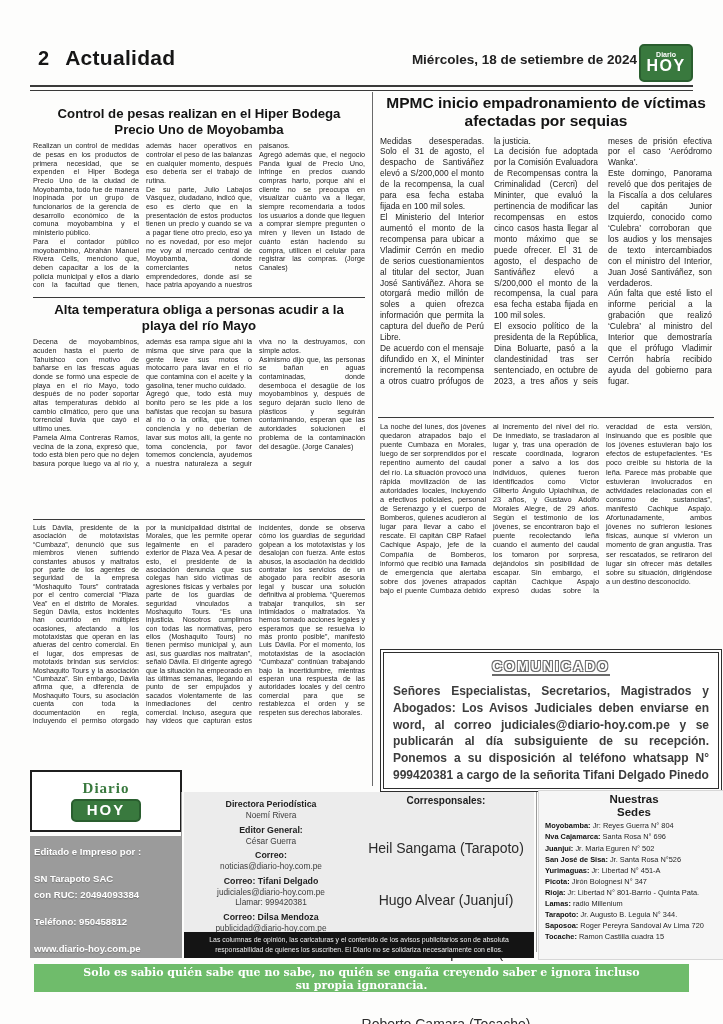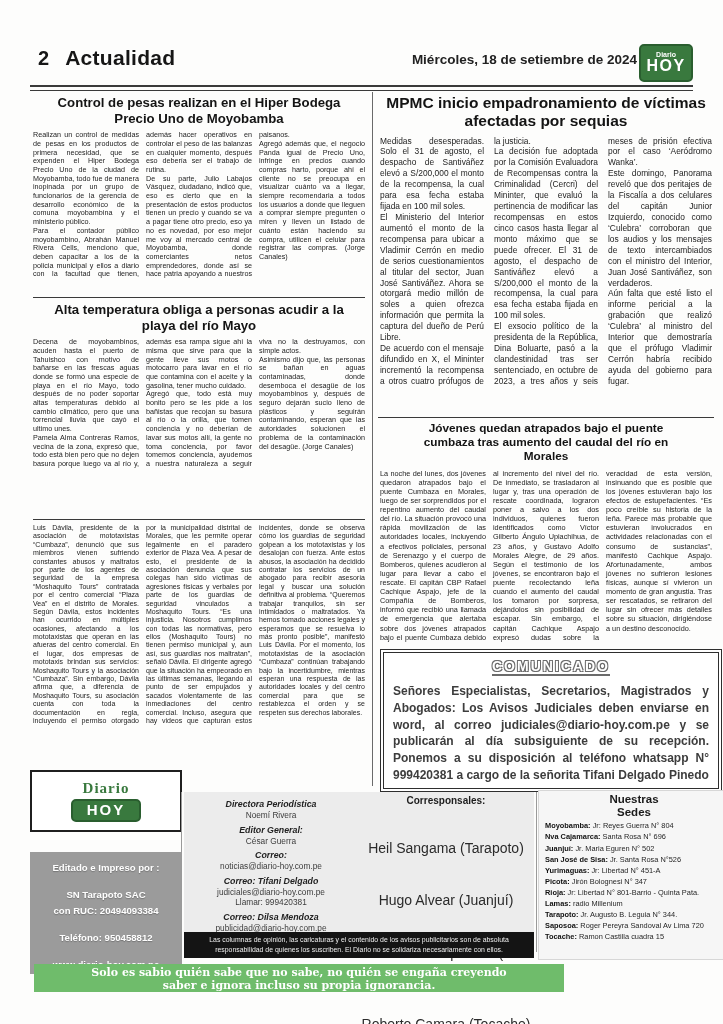--- a/index.html
+++ b/index.html
@@ -35,45 +35,45 @@
              border-bottom:2px solid #6b6b6b;margin:2px auto 7px;}
   .com-body{font-size:12px;line-height:1.4;text-align:justify;color:#3d3d3d;font-weight:600;}
 
   
   .fcol1{left:30px;top:770px;width:152px;}
   .logo-box{border:2.5px solid #1f1f1f;background:#fff;height:58px;display:flex;flex-direction:column;
             align-items:center;justify-content:center;gap:2px;}
   .logo-box .d{color:#39793e;font-weight:800;font-size:15px;letter-spacing:1px;font-family:"Liberation Serif",serif;}
   .logo-box .hoy{background:#39793e;border:2px solid #2a5e2f;border-radius:5px;color:#fff;font-weight:800;
                  font-size:15px;letter-spacing:2px;padding:0 14px;line-height:1.25;}
-  .pub-box{margin-top:20px;background:#9b9b9b;color:#fff;font-weight:bold;text-align:center;
+  .pub-box{margin-top:4px;background:#9b9b9b;color:#fff;font-weight:bold;text-align:left;
            font-size:9.6px;line-height:1.35;padding:10px 4px;height:102px;text-shadow:0 1px 1px rgba(0,0,0,.25);}
   .pub-box div{margin-bottom:3px;}
   .pub-gap{height:8px;}
 
   .fcol2{left:184px;top:792px;width:170px;height:138px;background:#ececec;text-align:center;
          font-size:8.3px;line-height:1.26;padding:3px 2px;}
-  .fcol2 .lbl{font-weight:bold;color:#222;font-size:8.8px;margin-top:4px;font-style:italic;}
+  .fcol2 .lbl{font-weight:bold;color:#222;font-size:8.8px;margin-top:4px;}
   .fcol2 .val{color:#3c3c3c;}
 
   .fcol3{left:358px;top:792px;width:176px;height:138px;background:#ececec;text-align:center;padding:3px 0;}
   .fcol3 .lbl{font-weight:bold;font-size:10px;color:#1e1e1e;margin-bottom:3px;}
   .fcol3 .item{font-size:14px;line-height:1.38;color:#2b2b2b;margin-top:33px;}
 
   .fcol4{left:538px;top:790px;width:178px;height:164px;background:#f6f6f6;border:1px solid #d7d7d7;padding:2px 6px;}
   .fcol4 .lbl{font-weight:bold;font-size:11.5px;color:#1a1a1a;text-align:center;width:80px;margin:0 auto 2px;line-height:1.1;}
   .sede{font-size:7.4px;line-height:1.5;color:#262626;text-align:left;}
   .sede b{color:#111;}
 
   .fdiv{width:1px;background:#9a9a9a;top:792px;height:160px;}
 
   .disclaimer{left:184px;top:932px;width:350px;height:26px;background:#141414;color:#efefef;
               font-size:6.9px;line-height:1.4;text-align:center;padding:3px 6px;box-sizing:border-box;}
 
-  .banner{left:34px;top:964px;width:530px;height:28px;background:#6fbc6b;color:#fff;
+  .banner{left:34px;top:964px;width:655px;height:28px;background:#6fbc6b;color:#fff;
           font-family:"DejaVu Serif",serif;font-weight:bold;font-size:11px;line-height:1.22;
           text-align:center;padding:2px 42px;box-sizing:border-box;}
 </style>
 </head>
 <body>
 
 <div class="page">
 
   <div class="abs hdr-left">
     <span class="pageno">2</span>
@@ -81,21 +81,21 @@
   </div>
   <div class="abs hdr-date">Miércoles, 18 de setiembre de 2024</div>
   <div class="abs logo">
     <span class="d">Diario</span>
     <span class="h">HOY</span>
   </div>
   <div class="abs rule-double"></div>
 
   <div class="abs vdiv"></div>
 
-  <section class="abs" style="left:33px;top:95px;width:332px;">
+  <section class="abs" style="left:33px;top:106px;width:332px;">
     <h2 class="atitle ts13">Control de pesas realizan en el Hiper Bodega Precio Uno de Moyobamba</h2>
     <div class="abody c3" style="height:164px;font-size:7.2px;line-height:1.21;">Realizan un control de medidas de pesas en los productos de primera necesidad, que se expenden el Hiper Bodega Precio Uno de la ciudad de Moyobamba, todo fue de manera inopinada por un grupo de funcionarios de la gerencia de desarrollo económico de la comuna moyobambina y el ministerio público.
 Para el contador público moyobambino, Abrahán Manuel Rivera Cells, menciono que, deben capacitar a los de la policia municipal y ellos a diario con la facultad que tienen, además hacer operativos en controlar el peso de las balanzas en cualquier momento, después eso debería ser el trabajo de rutina.
 De su parte, Julio Labajos Vásquez, ciudadano, indicó que, eso es cierto que en la presentación de estos productos tienen un precio y cuando se va a pagar tiene otro precio, eso ya no es novedad, por eso mejor me voy al mercado central de Moyobamba, donde comerciantes netos emprendedores, donde así se hace patria apoyando a nuestros paisanos.
 Agregó además que, el negocio Panda igual de Precio Uno, infringe en precios cuando compras harto, porque ahí el cliente no se preocupa en visualizar cuánto va a llegar, siempre recomendaria a todos los usuarios a donde que lleguen a comprar siempre pregunten o miren y lleven un listado de cuánto están haciendo su compra, utilicen el celular para registrar las compras. (Jorge Canales)</div>
   </section>
   <div class="abs hsep" style="left:33px;top:297px;width:332px;"></div>
 
   <section class="abs" style="left:33px;top:302px;width:332px;">
     <h2 class="atitle ts13">Alta temperatura obliga a personas acudir a la playa del río Mayo</h2>
@@ -116,21 +116,20 @@
 El Ministerio del Interior aumentó el monto de la recompensa para ubicar a Vladimir Cerrón en medio de serios cuestionamientos al titular del sector, Juan José Santiváñez. Ahora se otorgará medio millón de soles a quien ofrezca información que permita la captura del dueño de Perú Libre.
 De acuerdo con el mensaje difundido en X, el Mininter incrementó la recompensa a otros cuatro prófugos de la justicia.
 La decisión fue adoptada por la Comisión Evaluadora de Recompensas contra la Criminalidad (Cercri) del Mininter, que evaluó la pertinencia de modificar las recompensas en estos cinco casos hasta llegar al monto máximo que se puede ofrecer. El 31 de agosto, el despacho de Santiváñez elevó a S/200,000 el monto de la recompensa, la cual para esa fecha estaba fijada en 100 mil soles.
 El exsocio político de la presidenta de la República, Dina Boluarte, pasó a la clandestinidad tras ser sentenciado, en octubre de 2023, a tres años y seis meses de prisión efectiva por el caso ‘Aeródromo Wanka’.
 Este domingo, Panorama reveló que dos peritajes de la Fiscalía a dos celulares del capitán Junior Izquierdo, conocido como ‘Culebra’ corroboran que los audios y los mensajes de texto intercambiados con el ministro del Interior, Juan José Santiváñez, son verdaderos.
 Aún falta que esté listo el informe pericial a la grabación que realizó ‘Culebra’ al ministro del Interior que demostraría que el prófugo Vladimir Cerrón habría recibido ayuda del gobierno para fugar.</div>
   </section>
   <div class="abs hsep" style="left:378px;top:417px;width:336px;"></div>
 
   <section class="abs" style="left:380px;top:422px;width:332px;">
-    <h2 class="atitle ts12" style="margin:0 30px 5px;">Jóvenes quedan atrapados bajo el puente cumbaza tras aumento del caudal del río en Morales</h2>
     <div class="abody c3" style="height:184px;font-size:7.3px;line-height:1.25;">La noche del lunes, dos jóvenes quedaron atrapados bajo el puente Cumbaza en Morales, luego de ser sorprendidos por el repentino aumento del caudal del río. La situación provocó una rápida movilización de las autoridades locales, incluyendo a efectivos policiales, personal de Serenazgo y el cuerpo de Bomberos, quienes acudieron al lugar para llevar a cabo el rescate. El capitán CBP Rafael Cachique Aspajo, jefe de la Compañía de Bomberos, informó que recibió una llamada de emergencia que alertaba sobre dos jóvenes atrapados bajo el puente Cumbaza debido al incremento del nivel del río. De inmediato, se trasladaron al lugar y, tras una operación de rescate coordinada, lograron poner a salvo a los dos individuos, quienes fueron identificados como Víctor Gilberto Ángulo Upiachihua, de 23 años, y Gustavo Adolfo Morales Alegre, de 29 años. Según el testimonio de los jóvenes, se encontraron bajo el puente recolectando leña cuando el aumento del caudal los tomaron por sorpresa, dejándolos sin posibilidad de escapar. Sin embargo, el capitán Cachique Aspajo expresó dudas sobre la veracidad de esta versión, insinuando que es posible que los jóvenes estuvieran bajo los efectos de estupefacientes. “Es poco creíble su historia de la leña. Parece más probable que estuvieran involucrados en actividades relacionadas con el consumo de sustancias”, manifestó Cachique Aspajo. Afortunadamente, ambos jóvenes no sufrieron lesiones físicas, aunque sí vivieron un momento de gran angustia. Tras ser rescatados, se retiraron del lugar sin ofrecer más detalles sobre su situación, dirigiéndose a un destino desconocido.</div>
   </section>
 
   <div class="abs com-box" style="left:380px;top:649px;width:316px;height:128px;">
     <div class="com-title">COMUNICADO</div>
     <div class="com-body">Señores Especialistas, Secretarios, Magistrados y Abogados: Los Avisos Judiciales deben enviarse en word, al correo judiciales@diario-hoy.com.pe y se publicarán al día subsiguiente de su recepción. Ponemos a su disposición al teléfono whatsapp N° 999420381 a cargo de la señorita Tifani Delgado Pinedo</div>
   </div>
 
   <div class="abs fcol1">
     <div class="logo-box">

